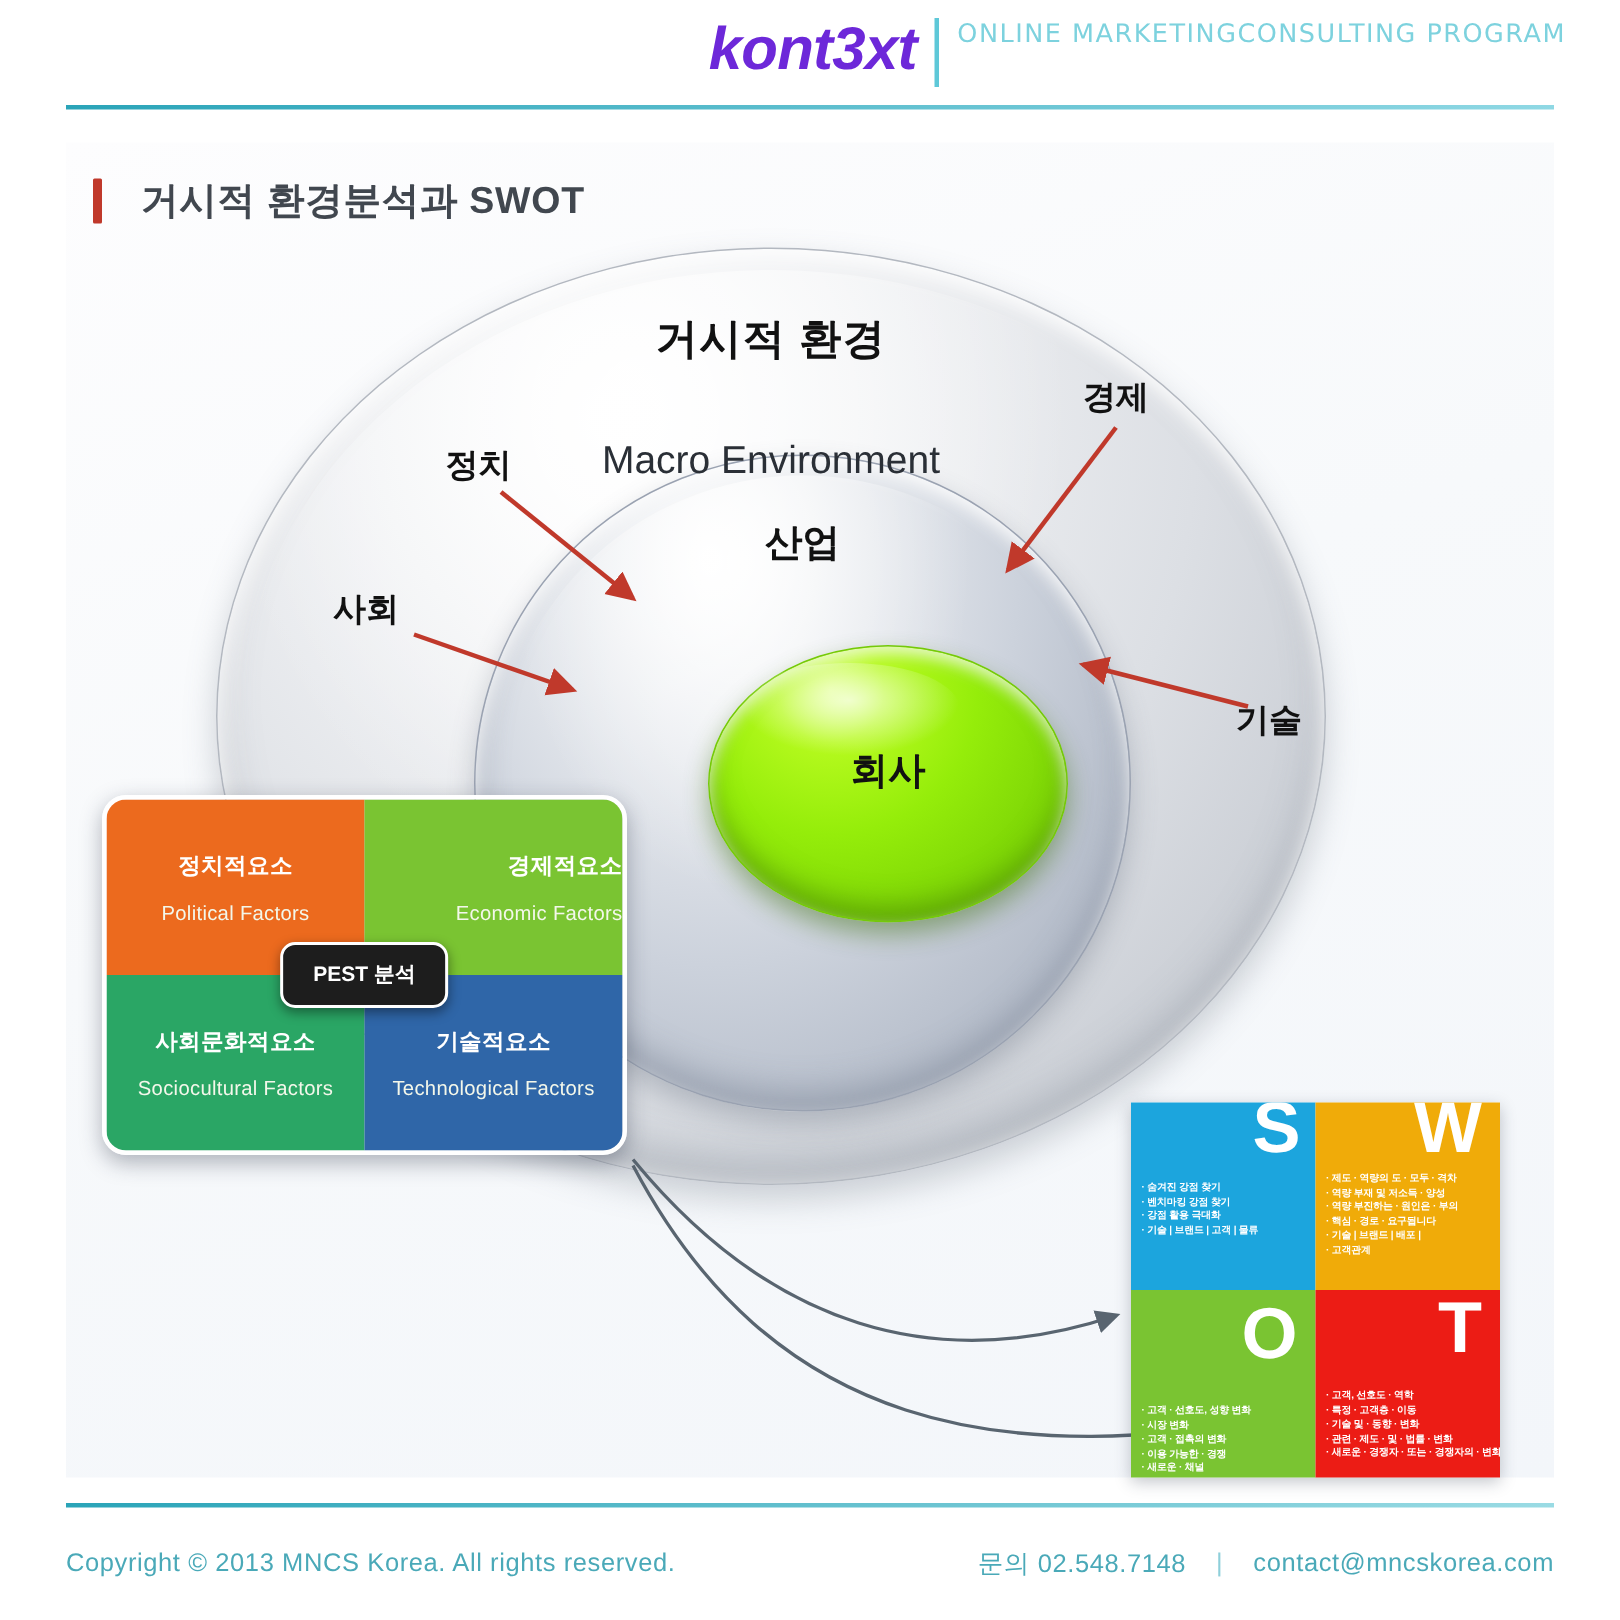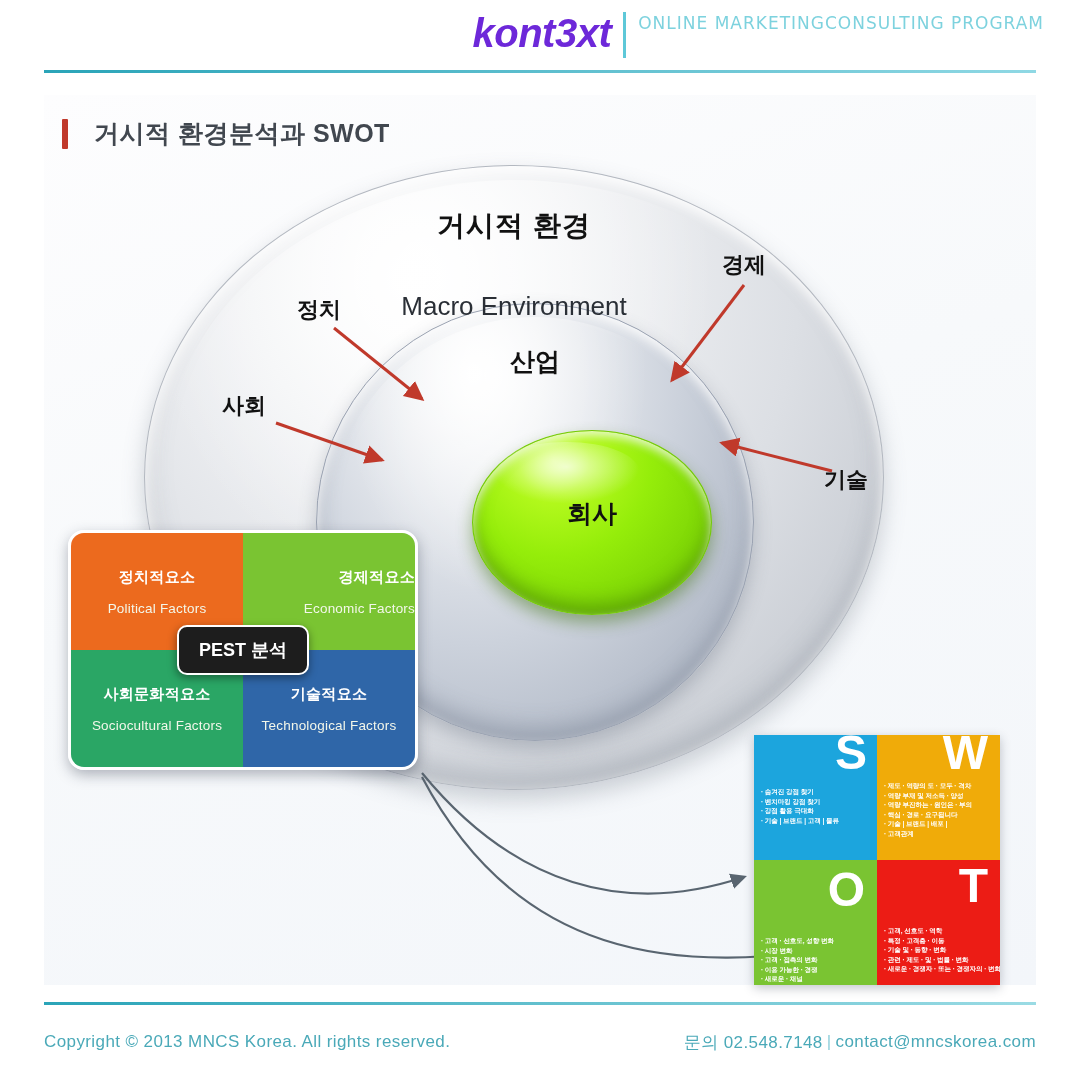--- a/index.html
+++ b/index.html
@@ -131,21 +131,21 @@
   }
   .pest-cell{
     display:flex; flex-direction:column; align-items:center; justify-content:center;
     gap:14px; position:relative;
   }
   .pest-cell .ko{ font-size:15px; font-weight:bold; color:#ffffff; letter-spacing:.3px; }
   .pest-cell .en{ font-size:13.5px; color:#f3f7ea; letter-spacing:.2px; }
   #pest-center{
     position:absolute; left:50%; top:50%; transform:translate(-50%,-50%);
     background:#1d1d1d; color:#fff; border-radius:10px;
-    padding:11px 20px; font-size:18px; font-weight:bold; white-space:nowrap;
+    padding:11px 20px; font-size:14px; font-weight:bold; white-space:nowrap;
     z-index:14; border:2px solid #ffffff;
     box-shadow:0 3px 8px rgba(0,0,0,.4);
   }
 
   
   #swot{
     position:absolute; left:710px; top:640px; width:246px; height:250px;
     display:grid; grid-template-columns:1fr 1fr; grid-template-rows:1fr 1fr;
     z-index:12; box-shadow:0 3px 10px rgba(40,50,70,.28);
     background:#fff;
@@ -172,21 +172,21 @@
   
   #footer-rule{
     position:absolute; left:44px; top:1002px; width:992px; height:3px;
     background:linear-gradient(to right,#2aa4b8,#9adbe4);
   }
   #footer{
     position:absolute; left:44px; top:1016px; width:992px; height:52px;
     display:flex; align-items:center; justify-content:space-between;
     color:#4aa9b8; font-size:17px; letter-spacing:.4px;
   }
-  #footer-right{ display:flex; align-items:center; gap:4px; }
+  #footer-right{ display:flex; align-items:center; gap:20px; }
   #footer-sep{ color:#8ecfda; }
 </style>
 </head>
 <body>
 
 <div id="page">
 
   <div id="header">
     <div class="brand">
       <div class="brand-name">kont3xt</div>

